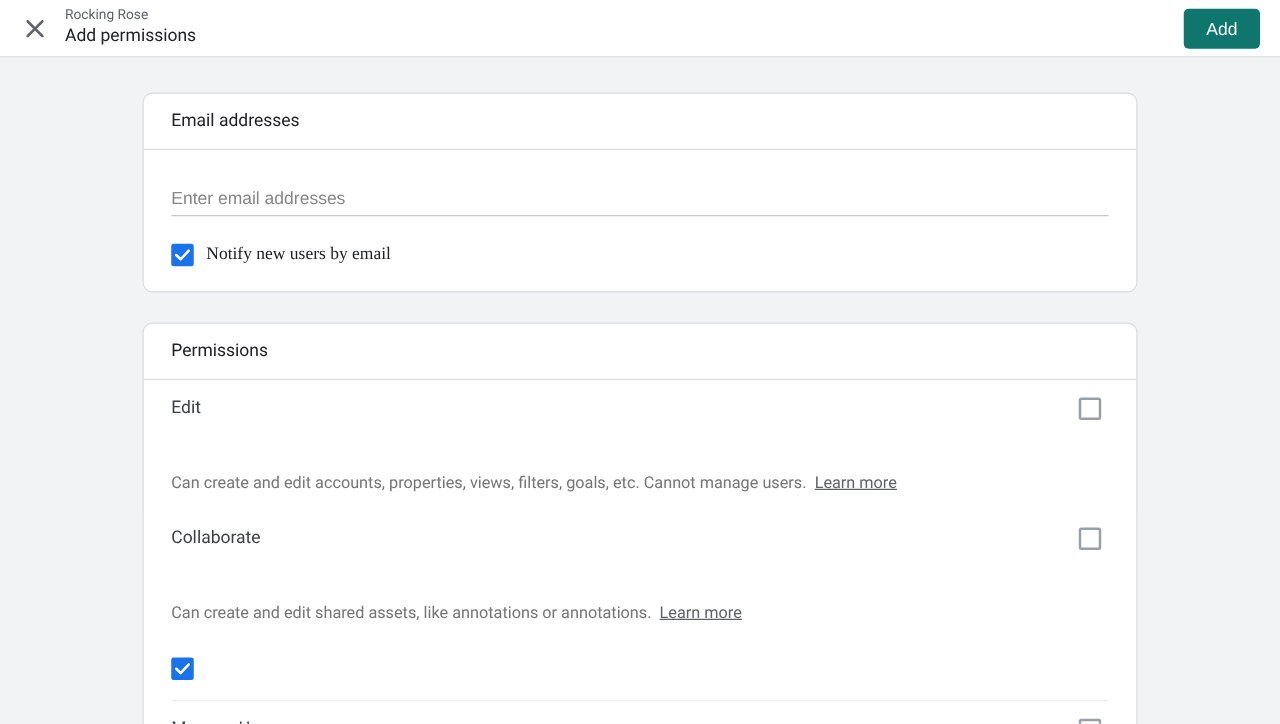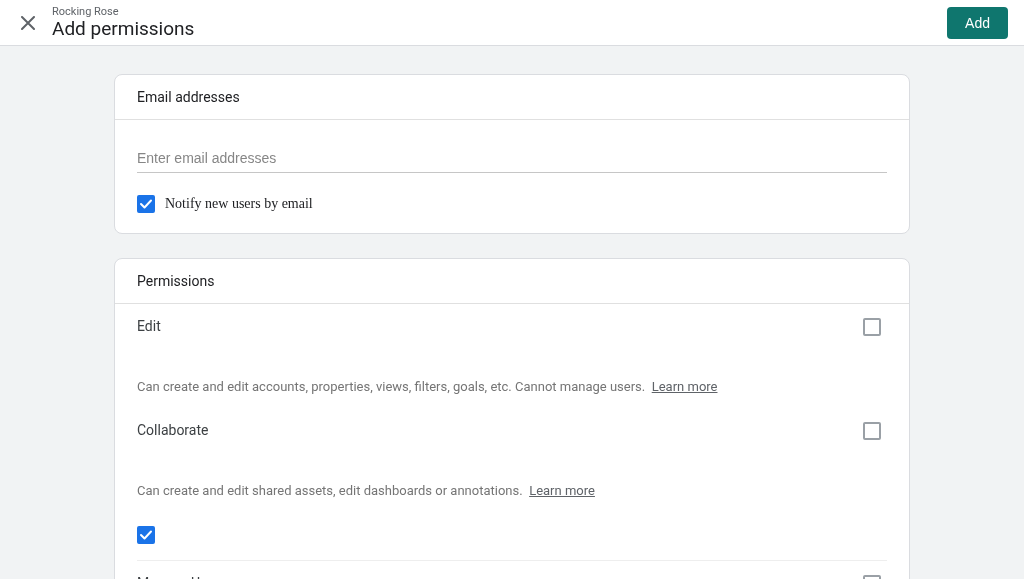--- a/index.html
+++ b/index.html
@@ -22,21 +22,21 @@
   .close-btn {
     width: 24px; height: 24px;
     display: flex; align-items: center; justify-content: center;
     color: #5f6368;
     cursor: pointer;
     margin-right: 12px;
   }
   .close-btn svg { width: 14px; height: 14px; }
   .header-text { flex: 1; display: flex; flex-direction: column; justify-content: center; }
   .breadcrumb { font-size: 11px; color: #5f6368; line-height: 13px; }
-  .page-title { font-size: 19px; color: #202124; line-height: 22px; font-weight: 400; }
+  .page-title { font-size: 14px; color: #202124; line-height: 22px; font-weight: 400; }
   .add-btn {
     background: #0f766e;
     color: #fff;
     border: none;
     border-radius: 4px;
     padding: 8px 18px;
     font-size: 14px;
     cursor: pointer;
   }
 
@@ -158,21 +158,21 @@
         <span class="chk">
           
         </span>
       </div>
     </div>
 
     <div class="perm-row">
       <div class="perm-text">
         <div class="perm-title">Collaborate</div>
         <div class="perm-desc">
-          <span>Can create and edit shared assets, edit dashboards or annotations.</span>
+          <span>Can create and edit shared assets, like annotations or annotations.</span>
           <span>&nbsp;</span><span class="learn-more">Learn more</span>
         </div>
       </div>
       <div class="perm-chk-wrap">
         <span class="chk">
           
         </span>
       </div>
     </div>
 

